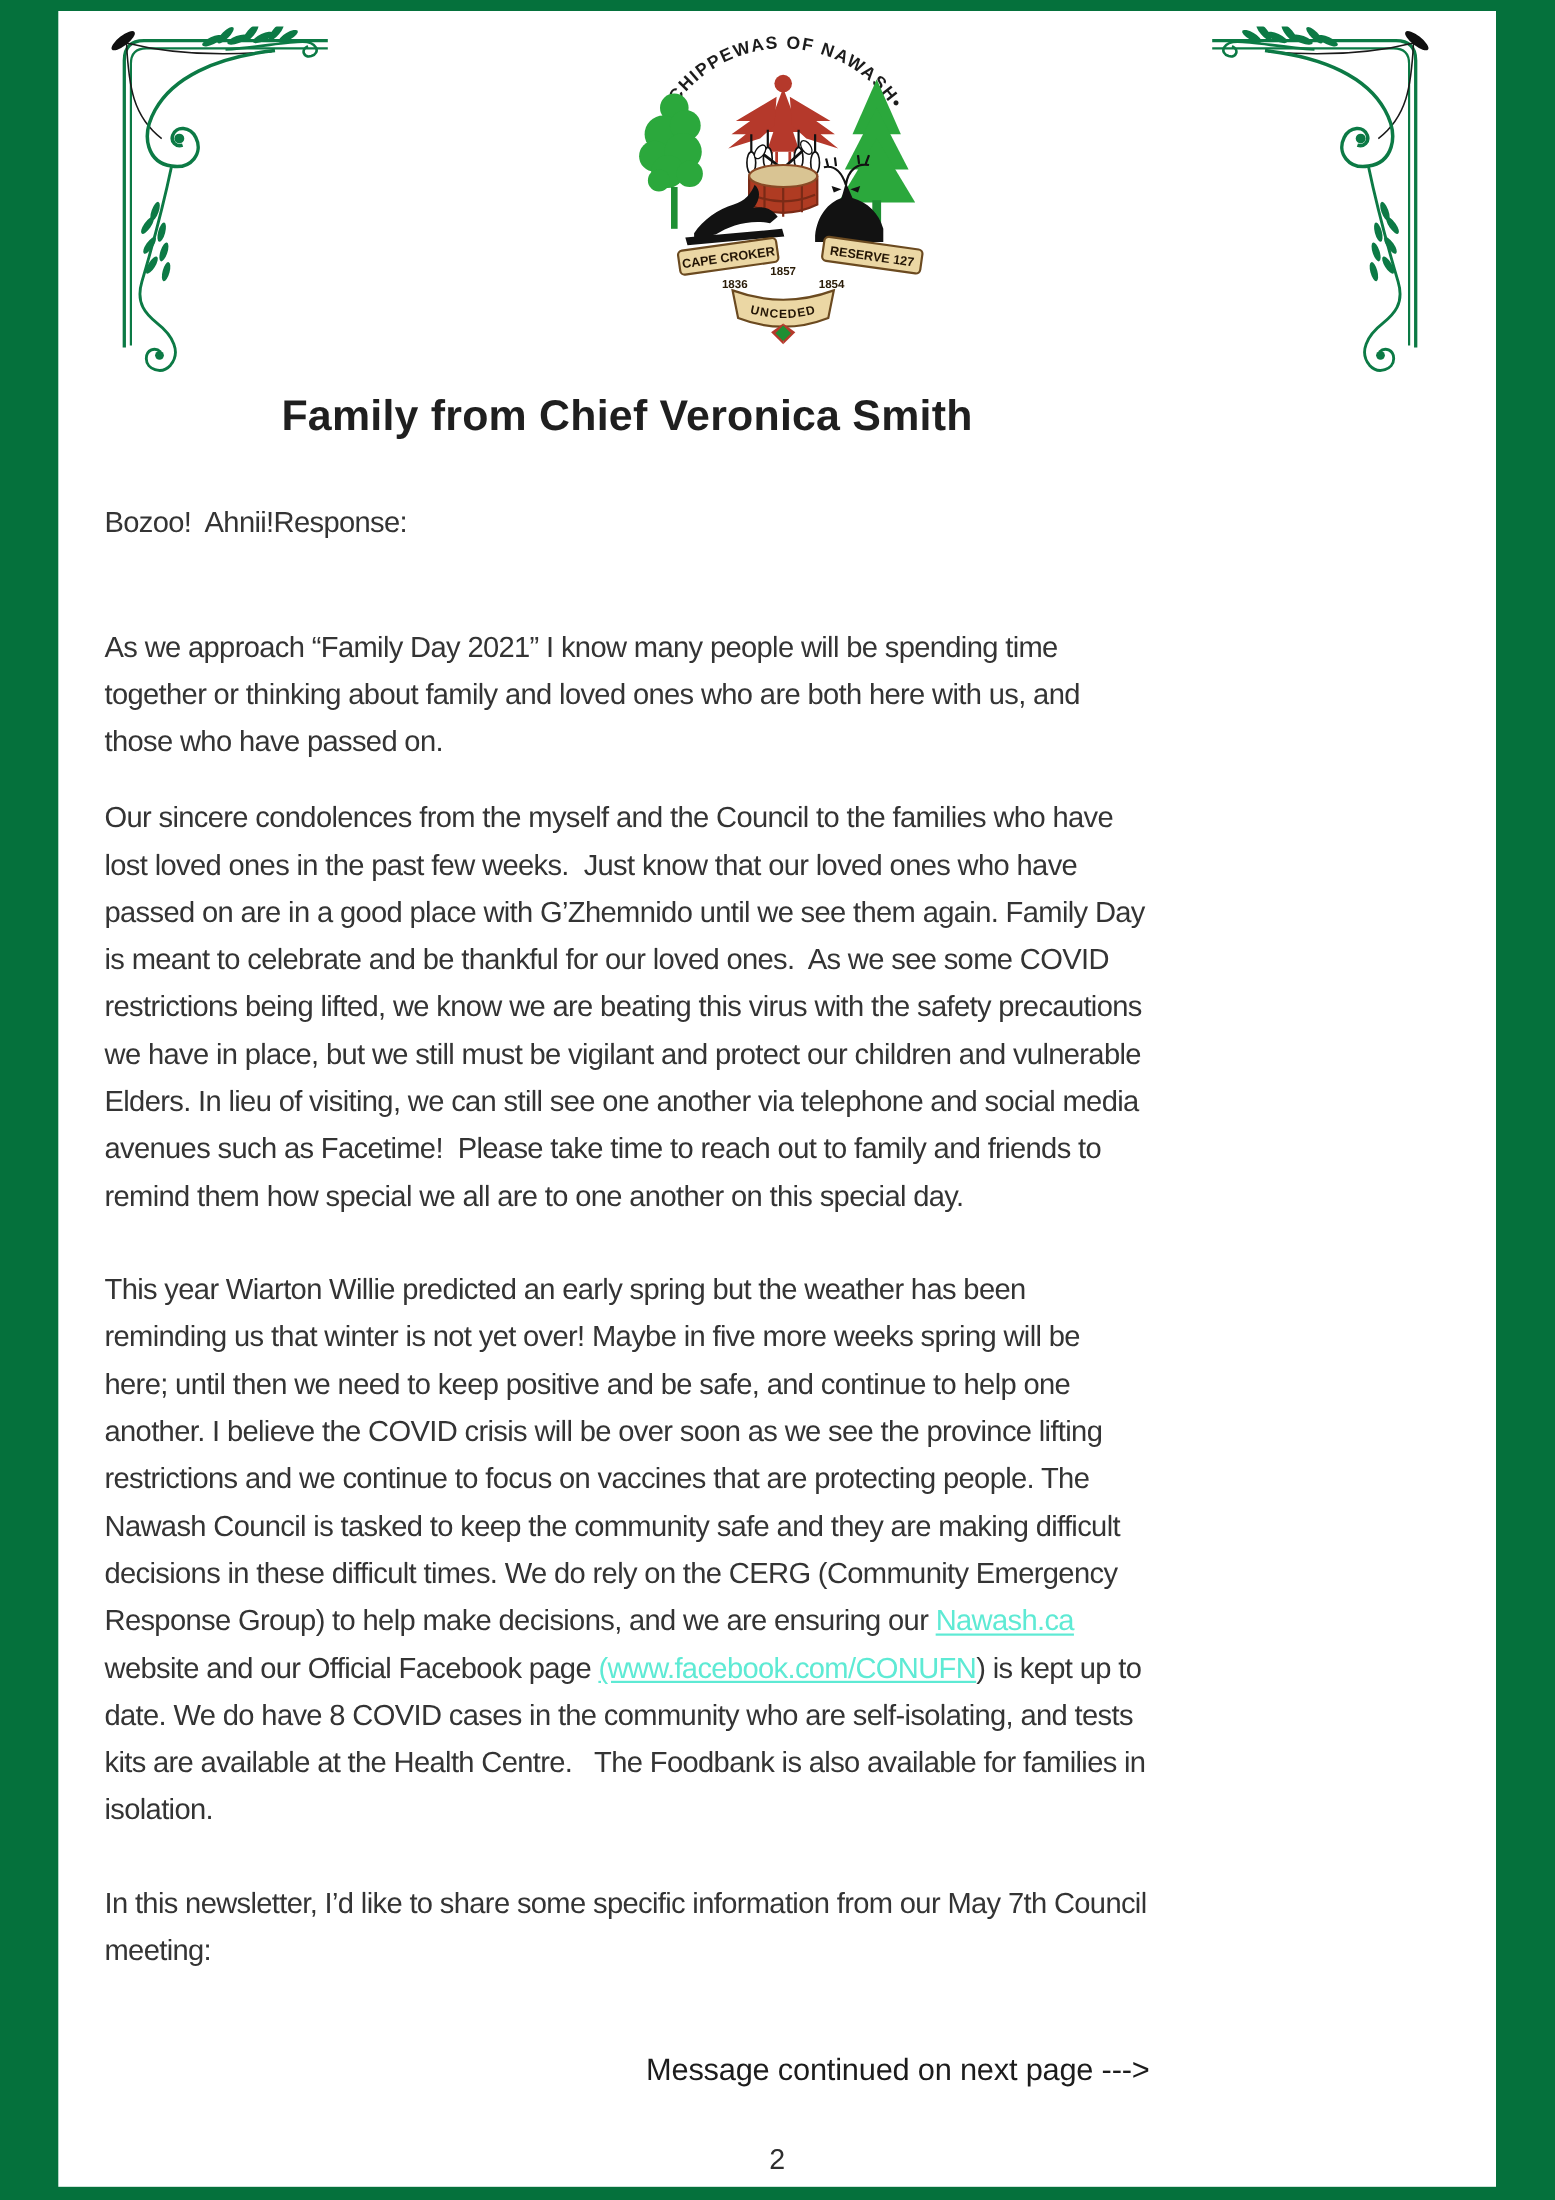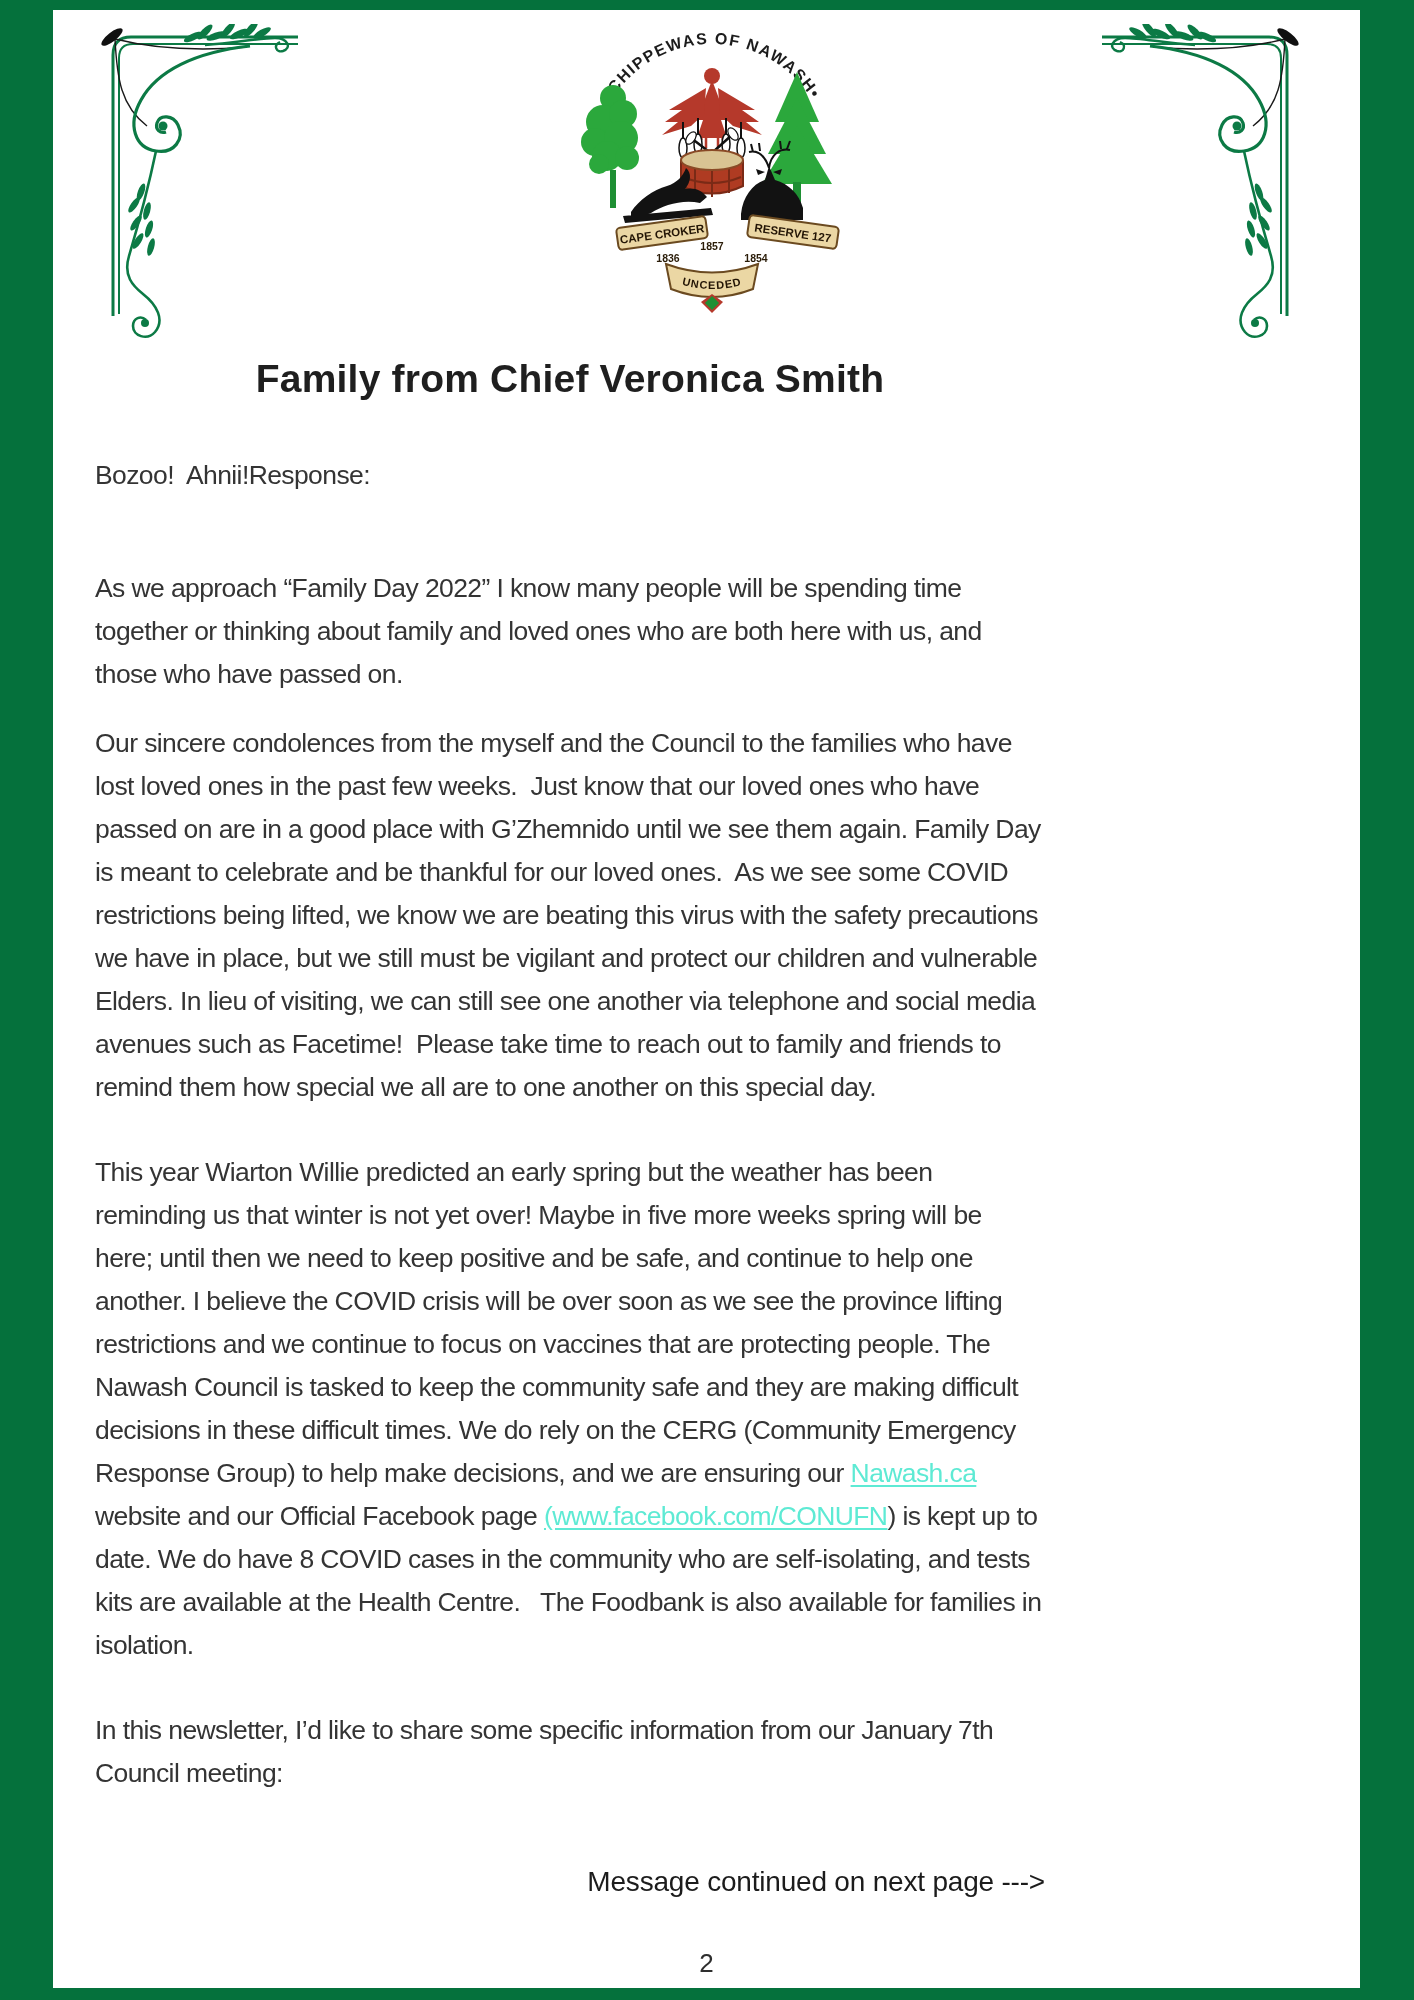--- a/index.html
+++ b/index.html
@@ -198,20 +198,20 @@
   <g>
     <path d="M 147,272 L 136,280 L 147,291 Z" fill="#B5392B"></path>
     <path d="M 147,272 L 158,280 L 147,291 Z" fill="#B5392B"></path>
     <rect x="142" y="276" width="10" height="10" fill="#1E8F33" transform="rotate(45 147 281)"></rect>
   </g>
 </svg>
 
 <div class="content">
   <h1 class="title">Family from Chief Veronica Smith</h1>
   <p class="bt greeting">Bozoo!  Ahnii!Response:</p>
-  <p class="bt p1">As we approach “Family Day 2022” I know many people will be spending time together or thinking about family and loved ones who are both here with us, and those who have passed on.</p>
+  <p class="bt p1">As we approach “Family Day 2021” I know many people will be spending time together or thinking about family and loved ones who are both here with us, and those who have passed on.</p>
   <p class="bt">Our sincere condolences from the myself and the Council to the families who have lost loved ones in the past few weeks.  Just know that our loved ones who have passed on are in a good place with G’Zhemnido until we see them again. Family Day is meant to celebrate and be thankful for our loved ones.  As we see some COVID restrictions being lifted, we know we are beating this virus with the safety precautions we have in place, but we still must be vigilant and protect our children and vulnerable Elders. In lieu of visiting, we can still see one another via telephone and social media avenues such as Facetime!  Please take time to reach out to family and friends to remind them how special we all are to one another on this special day.</p>
   <p class="bt"><span>This year Wiarton Willie predicted an early spring but the weather has been reminding us that winter is not yet over! Maybe in five more weeks spring will be here; until then we need to keep positive and be safe, and continue to help one another. I believe the COVID crisis will be over soon as we see the province lifting restrictions and we continue to focus on vaccines that are protecting people. The Nawash Council is tasked to keep the community safe and they are making difficult decisions in these difficult times. We do rely on the CERG (Community Emergency Response Group) to help make decisions, and we are ensuring our </span><a class="link" href="#">Nawash.ca</a><span> website and our Official Facebook page </span><a class="link" href="#">(www.facebook.com/CONUFN</a><span>) is kept up to date. We do have 8 COVID cases in the community who are self-isolating, and tests kits are available at the Health Centre.   The Foodbank is also available for families in isolation.</span></p>
-  <p class="bt">In this newsletter, I’d like to share some specific information from our January 7th Council meeting:</p>
+  <p class="bt">In this newsletter, I’d like to share some specific information from our May 7th Council meeting:</p>
 </div>
 
 <div class="continued">Message continued on next page ---&gt;</div>
 <div class="page-number">2</div>
 
 </body></html>

